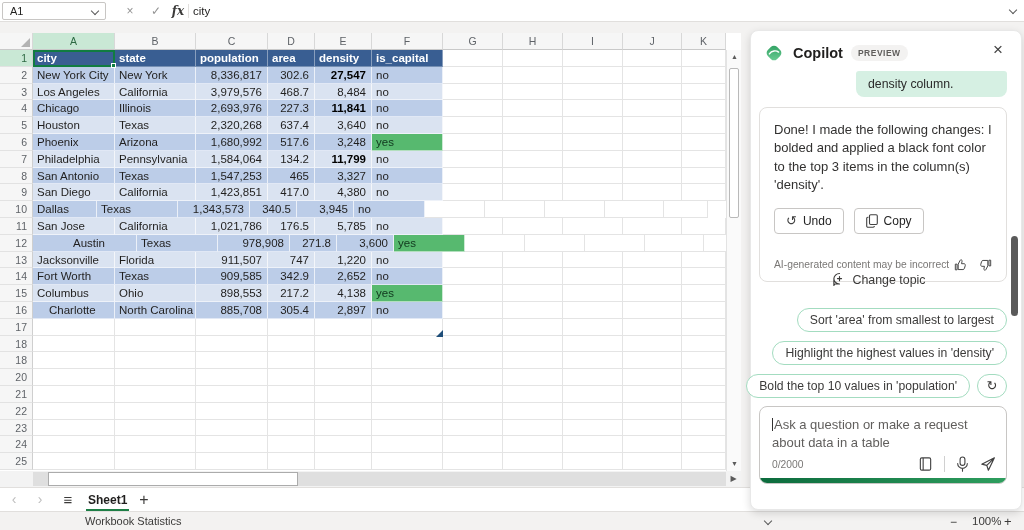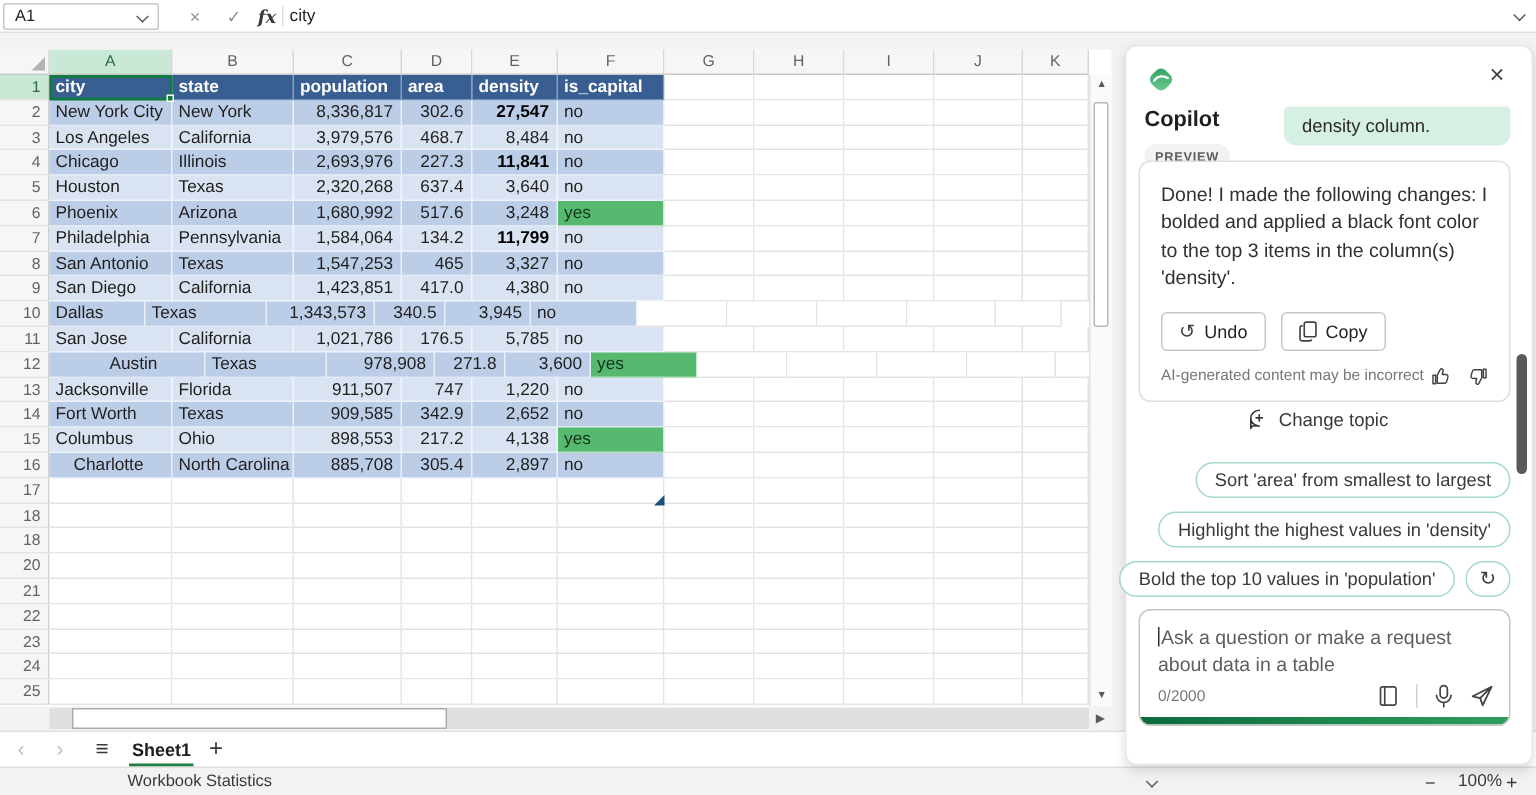--- a/index.html
+++ b/index.html
@@ -63,33 +63,33 @@
   .statusbar .ws { position:absolute; left:85px; top:3px; }
   .statusbar .caret { position:absolute; left:765px; top:6px; }
   .statusbar .fb { position:absolute; left:800px; top:3px; font-size:11.5px;margin-top:20px; }
   .statusbar .zo { position:absolute; left:950px; top:3px; font-size:12px; }
   .statusbar .zl { position:absolute; left:972px; top:3px; font-size:11.5px; }
   .statusbar .zi { position:absolute; left:1004px; top:2px; font-size:13px; }
 
   
   .panel { position:absolute; left:750px; top:30px; width:272px; height:480px; background:#fff; border:1px solid #E8E8E8; border-radius:8px;
            box-shadow:0 3px 8px rgba(0,0,0,.14); z-index:10; }
-  .cp-head { position:absolute; left:12px; top:11px; display:flex; gap:8px;flex-direction:column; }
+  .cp-head { position:absolute; left:12px; top:11px; display:flex; align-items:center; gap:8px; }
   .cp-title { font-size:14.5px; font-weight:700; color:#201F1E; }
   .cp-badge { font-size:8.5px; font-weight:700; letter-spacing:.5px; color:#605E5C; background:#F3F2F1; border-radius:8px; padding:3px 7px; }
   .cp-close { position:absolute; right:12px; top:8px; font-size:17px; color:#424242; width:22px; height:22px; text-align:center; line-height:22px; cursor:pointer; }
   .bubble { position:absolute; left:105px; right:14px; top:40px; height:26px; background:#D6F0E3; border-radius:3px 3px 8px 8px;
             font-size:12.3px; color:#2B2B2B; line-height:26px; padding-left:12px; }
   .card { position:absolute; left:8px; right:14px; top:76px; background:#fff; border:1px solid #E1DFDD; border-radius:8px; padding:13px 14px 9px 14px; }
   .card .msg { font-size:13px; line-height:1.42; color:#323130; }
   .card .btns { display:flex; gap:10px; margin-top:13px; }
   .cbtn { display:flex; align-items:center; gap:6px; height:26px; padding:0 11px; border:1px solid #C8C6C4; border-radius:4px; background:#fff;
           font-size:12px; color:#242424; cursor:pointer; }
   .cbtn .uic { font-size:13px; line-height:13px; color:#424242; }
-  .card .foot { display:flex; align-items:center; margin-top:10px; }
+  .card .foot { display:flex; align-items:center; margin-top:24px; }
   .card .cap { font-size:10.3px; color:#797775; flex:1; }
   .thumbs { display:flex; gap:10px; }
   .change { position:absolute; left:0; right:14px; top:241px; text-align:center; font-size:12.4px; color:#3B3A39; cursor:pointer; }
   .change svg { vertical-align:-3px; margin-right:5px; }
   .sugg { position:absolute; right:14px; top:277px; display:flex; flex-direction:column; align-items:flex-end; gap:9px; }
   .pill { height:24px; line-height:22px; padding:0 12px; border:1px solid #A3DCC0; border-radius:13px; background:#fff;
           font-size:12.2px; color:#3B3A39; white-space:nowrap; cursor:pointer; }
   .sugrow { display:flex; gap:7px; align-items:center; }
   .refresh { width:30px; height:24px; border:1px solid #A3DCC0; border-radius:13px; background:#fff; text-align:center; line-height:22px;
              font-size:13px; color:#3B3A39; cursor:pointer; }

